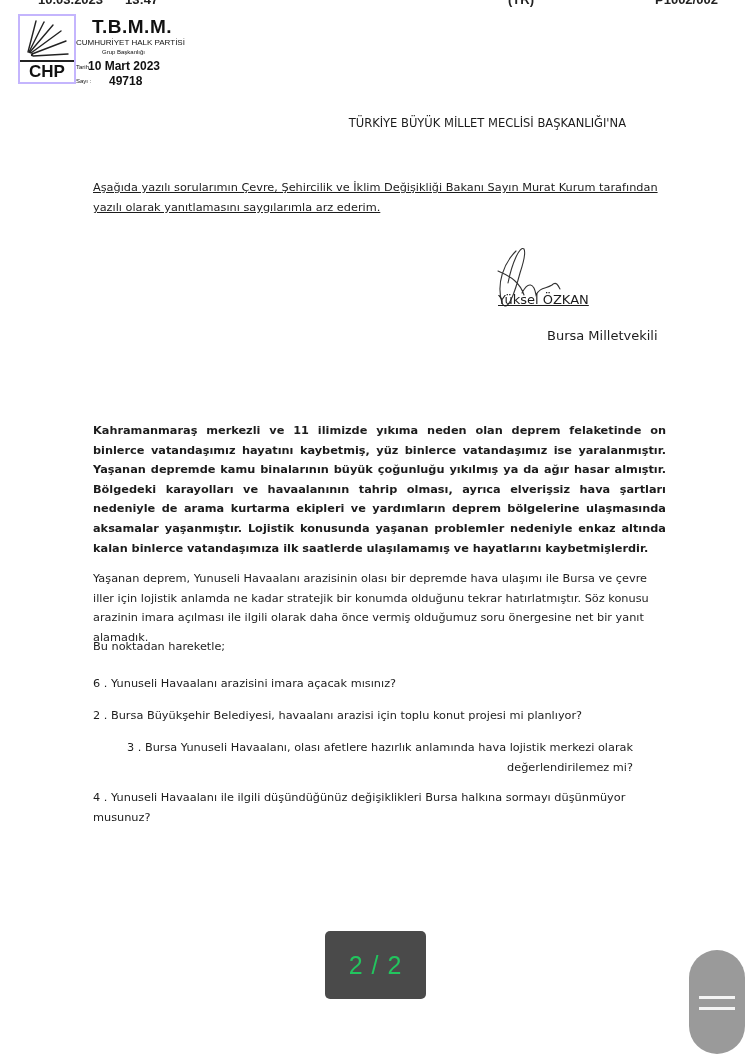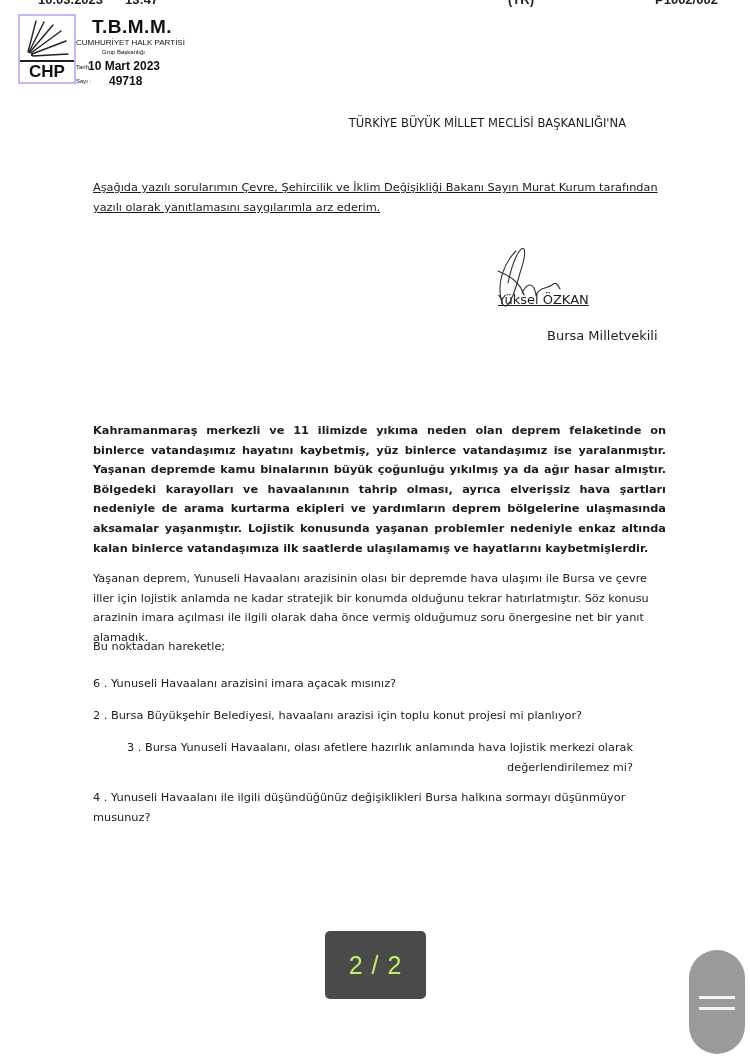--- a/index.html
+++ b/index.html
@@ -37,21 +37,21 @@
   .signature { position: absolute; left: 494px; top: 243px; width: 120px; height: 70px; }
   .sig-name { position: absolute; left: 498px; top: 292px; font-size: 13px; text-decoration: underline; }
   .sig-title { position: absolute; left: 519px; top: 328px; font-size: 13px; margin-left: 28px; }
   .para1 { position: absolute; left: 93px; top: 421px; width: 573px; line-height: 19.6px; text-align: justify; font-weight: bold; }
   .para2 { position: absolute; left: 93px; top: 569px; width: 573px; line-height: 19.6px; }
   .lead { position: absolute; left: 93px; top: 640px; }
   .q { position: absolute; left: 93px; width: 570px; line-height: 19.6px; }
 
   .page-indicator {
     position: absolute; left: 325px; top: 931px; width: 101px; height: 68px;
-    background: #4a4a4a; border-radius: 5px; color: #bef264;
+    background: #4a4a4a; border-radius: 5px; color: #22c55e;
     font-size: 25px; text-align: center; line-height: 68px; font-weight: 300; letter-spacing: 1px;
   }
   .scroll-handle {
     position: absolute; left: 689px; top: 950px; width: 56px; height: 104px;
     background: #9a9a9a; border-radius: 28px;
   }
   .scroll-handle .bar { position: absolute; left: 10px; width: 36px; height: 3px; background: #f4f4f4; }
 </style>
 </head>
 <body>

